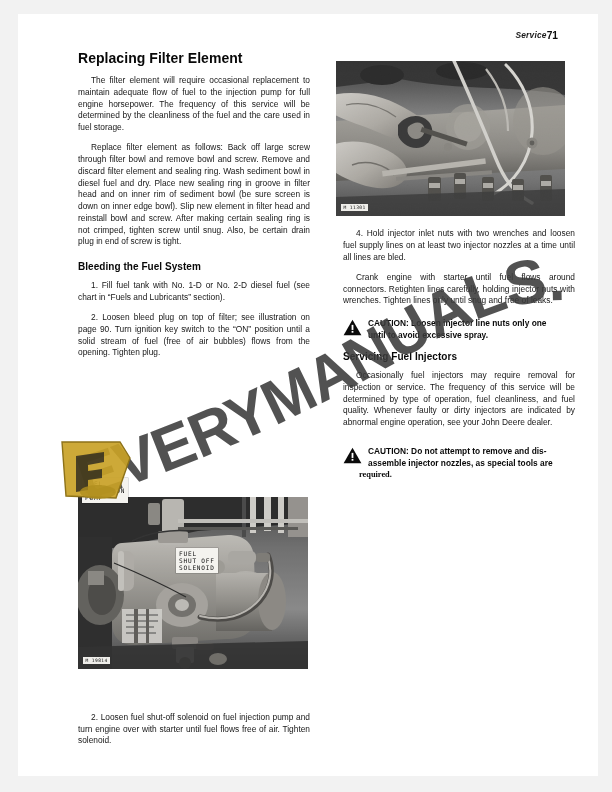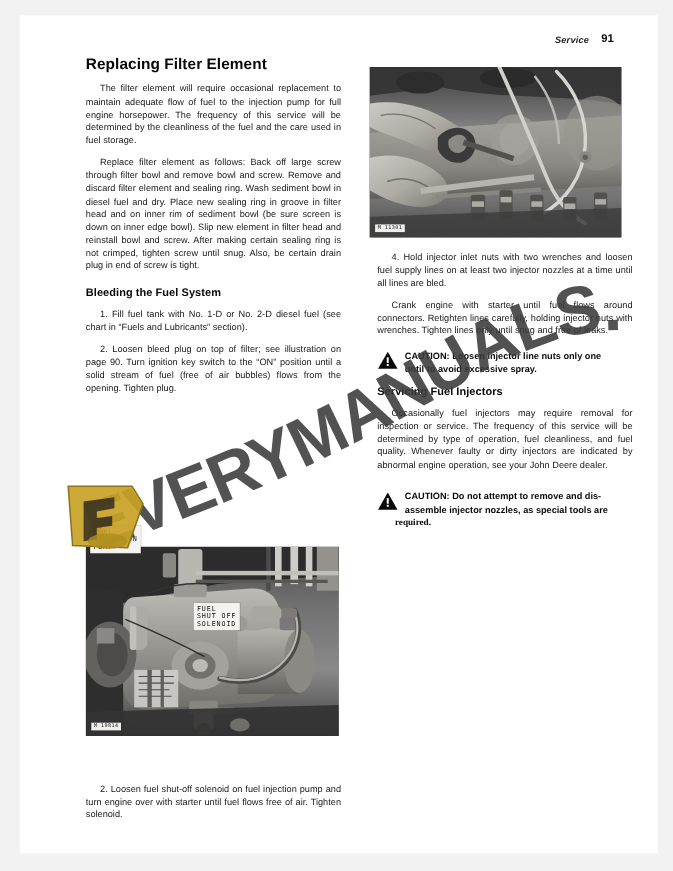--- a/index.html
+++ b/index.html
@@ -35,22 +35,21 @@
   .scan-edge.right { right: 0; top: 0; width: 14px; height: 792px; }
   .scan-edge.top   { left: 0;  top: 0; width: 612px; height: 14px; }
   .scan-edge.bottom{ left: 0;  bottom: 0; width: 612px; height: 16px; }
 
   
   .running-header {
     position: absolute;
     right: 54px;
     top: 30px;
     display: flex;
-    align-items: center;
-    gap: 11px;
+    align-items: flex-start;
   }
   .rh-label {
     font-style: italic;
     font-weight: bold;
     font-size: 8.4px;
     letter-spacing: .2px;
     color: #1a1a1a;
   }
   .rh-page {
     font-weight: bold;
@@ -187,21 +186,21 @@
 <div class="page">
   <div class="page-inner">
 
     <div class="scan-edge left"></div>
     <div class="scan-edge right"></div>
     <div class="scan-edge top"></div>
     <div class="scan-edge bottom"></div>
 
     <div class="running-header">
       <span class="rh-label">Service</span>
-      <span class="rh-page">91</span>
+      <span class="rh-page">71</span>
     </div>
 
     <div class="col col-left">
 
       <h2 class="section">Replacing Filter Element</h2>
 
       <p class="body indent">The filter element will require occasional replacement to maintain adequate flow of fuel to the injection pump for full engine horsepower. The frequency of this service will be determined by the cleanliness of the fuel and the care used in fuel storage.</p>
 
       <p class="body indent">Replace filter element as follows: Back off large screw through filter bowl and remove bowl and screw. Remove and discard filter element and sealing ring. Wash sediment bowl in diesel fuel and dry. Place new sealing ring in groove in filter head and on inner rim of sediment bowl (be sure screen is down on inner edge bowl). Slip new element in filter head and reinstall bowl and screw. After making certain sealing ring is not crimped, tighten screw until snug. Also, be certain drain plug in end of screw is tight.</p>
 

